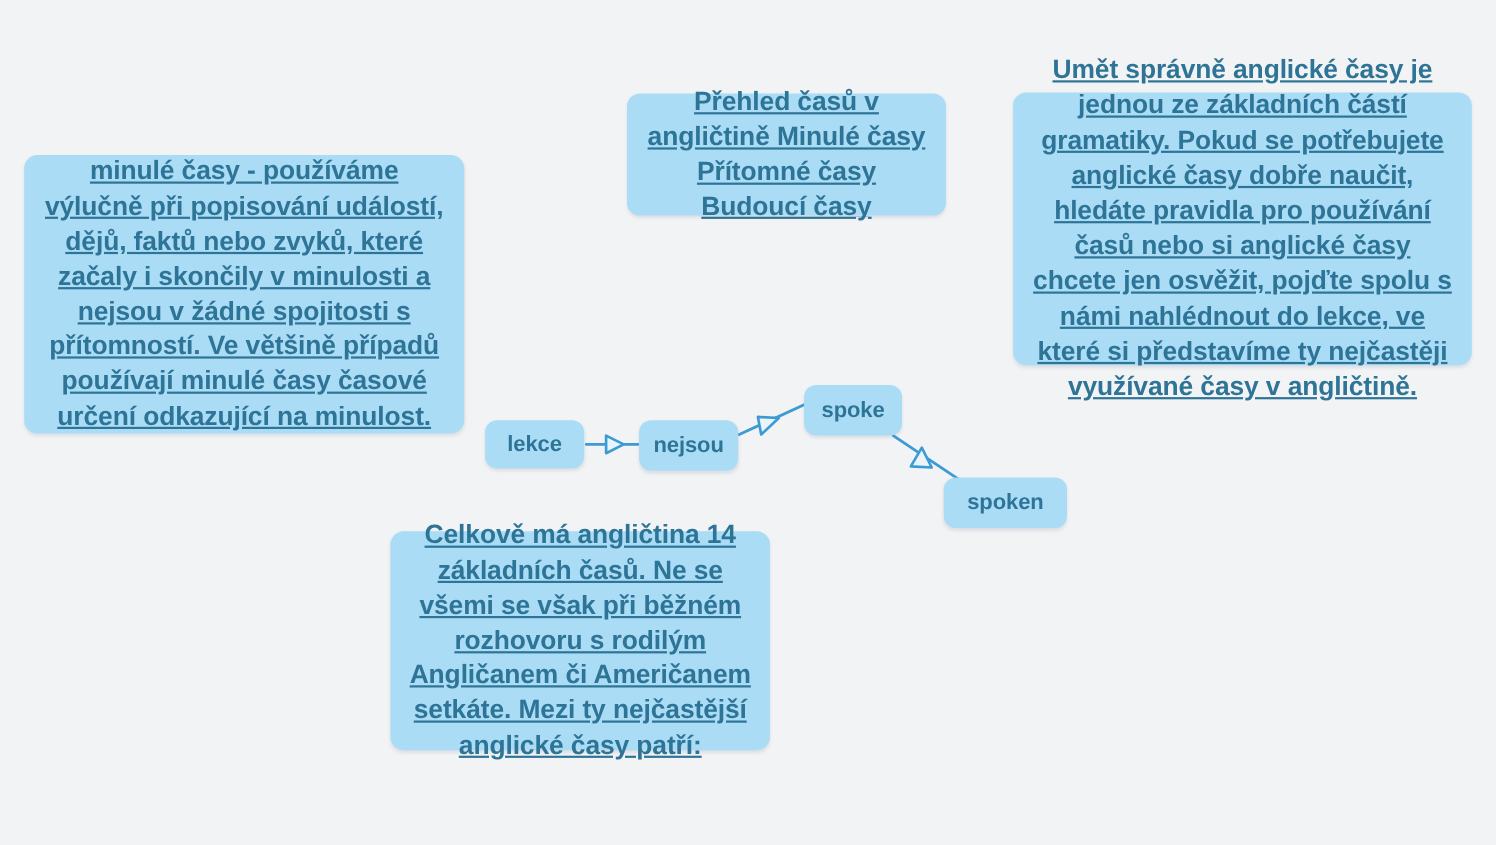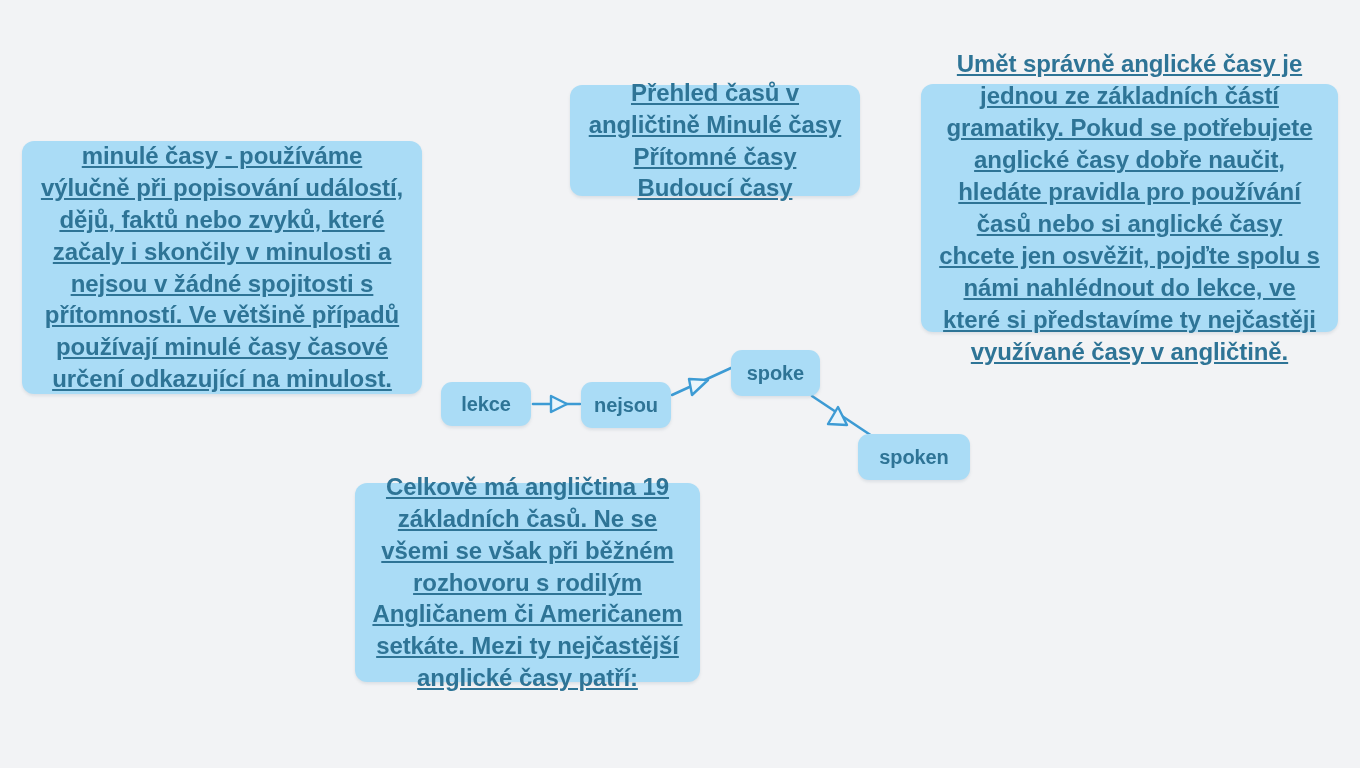--- a/index.html
+++ b/index.html
@@ -85,21 +85,21 @@
       <path d="M 828 424 L 838 407 L 847 425 Z" fill="#eaf5fb" stroke="#3d9bd4" stroke-width="2.4" stroke-linejoin="round"></path>
     </g>
   </svg>
 
   <div class="node note" id="note-past">minulé časy - používáme výlučně při popisování událostí, dějů, faktů nebo zvyků, které začaly i skončily v minulosti a nejsou v žádné spojitosti s přítomností. Ve většině případů používají minulé časy časové určení odkazující na minulost.</div>
 
   <div class="node note" id="note-title">Přehled časů v angličtině Minulé časy Přítomné časy Budoucí časy</div>
 
   <div class="node note" id="note-intro">Umět správně anglické časy je jednou ze základních částí gramatiky. Pokud se potřebujete anglické časy dobře naučit, hledáte pravidla pro používání časů nebo si anglické časy chcete jen osvěžit, pojďte spolu s námi nahlédnout do lekce, ve které si představíme ty nejčastěji využívané časy v angličtině.</div>
 
-  <div class="node note" id="note-count">Celkově má angličtina 19 základních časů. Ne se všemi se však při běžném rozhovoru s rodilým Angličanem či Američanem setkáte. Mezi ty nejčastější anglické časy patří:</div>
+  <div class="node note" id="note-count">Celkově má angličtina 14 základních časů. Ne se všemi se však při běžném rozhovoru s rodilým Angličanem či Američanem setkáte. Mezi ty nejčastější anglické časy patří:</div>
 
   <div class="node chip" id="chip-mluvit">lekce</div>
 
   <div class="node chip" id="chip-speak">nejsou</div>
 
   <div class="node chip" id="chip-spoke">spoke</div>
 
   <div class="node chip" id="chip-spoken">spoken</div>
 
 </div>

